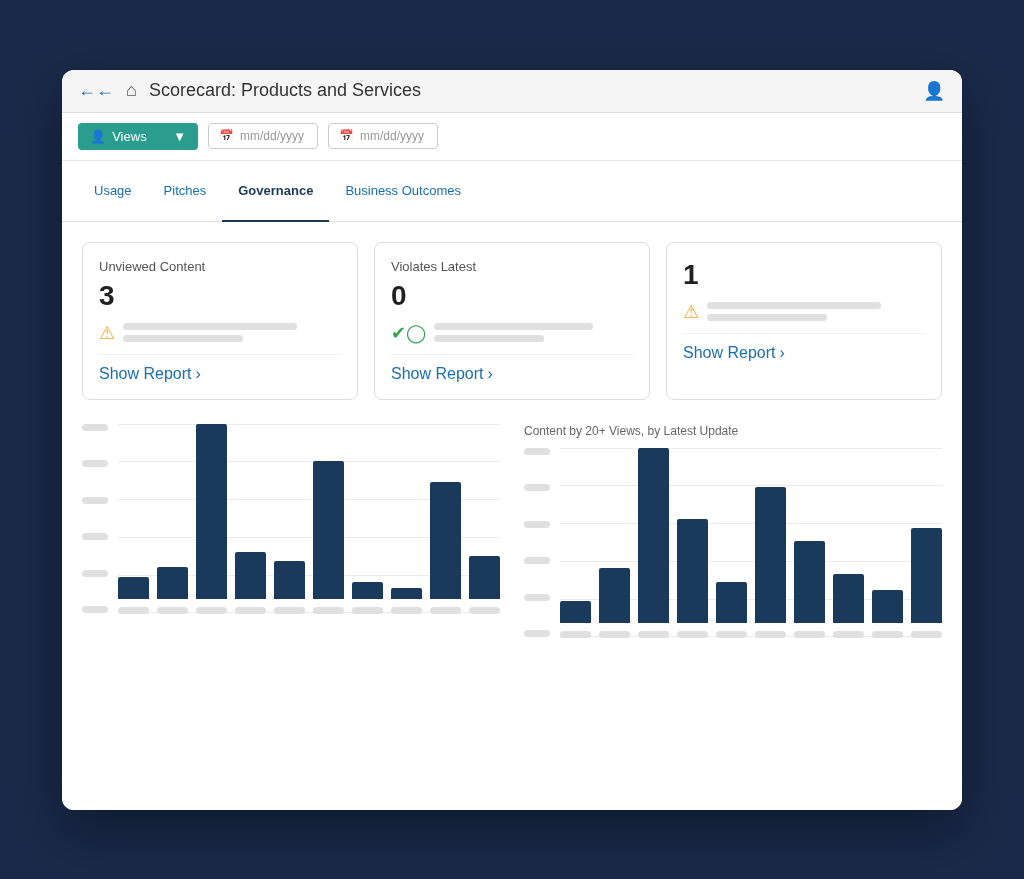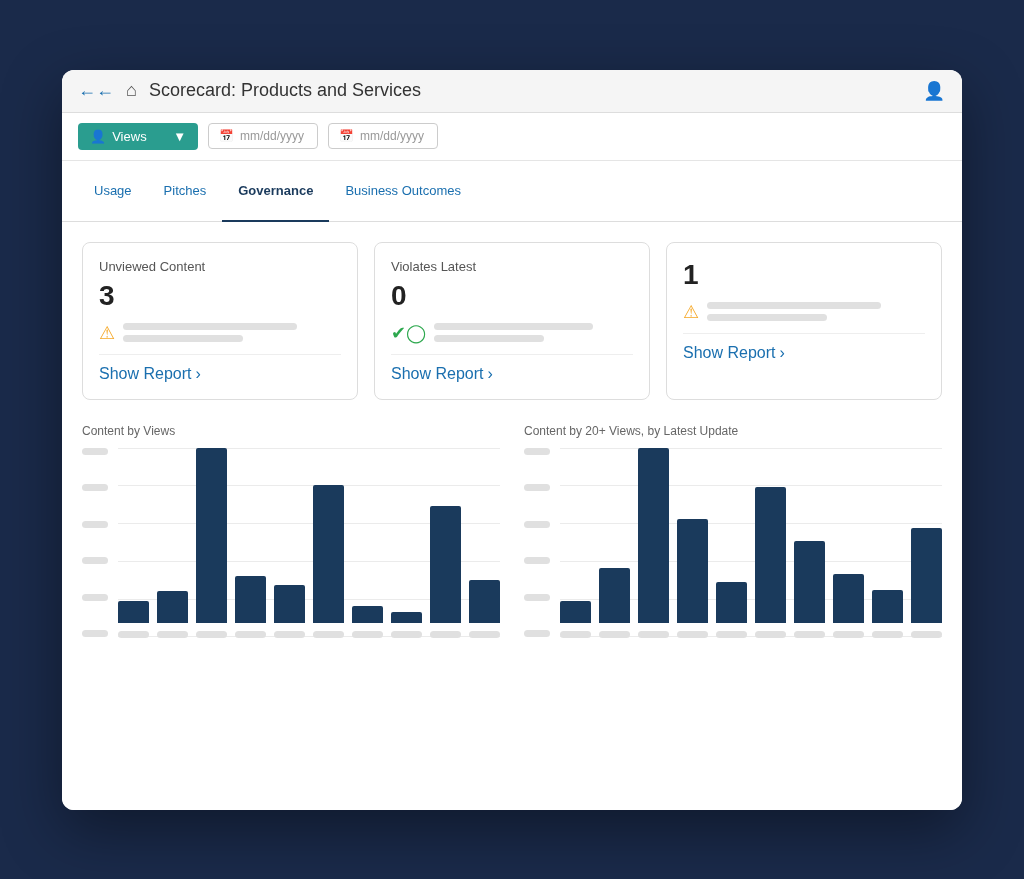--- a/index.html
+++ b/index.html
@@ -363,21 +363,20 @@
           <span>Show Report</span>
           <span>›</span>
         </a>
       </div>
 
     </div>
 
     <div class="charts-row">
 
       <div class="chart-container">
-        <div class="chart-title">Content by Views</div>
         <div class="chart-area">
           <div class="chart-y-labels" id="chart1-ylabels">
               <div class="chart-y-label"></div>
               <div class="chart-y-label"></div>
               <div class="chart-y-label"></div>
               <div class="chart-y-label"></div>
               <div class="chart-y-label"></div>
               <div class="chart-y-label"></div>
             </div>
           <div class="chart-grid-lines" id="chart1-grid">

